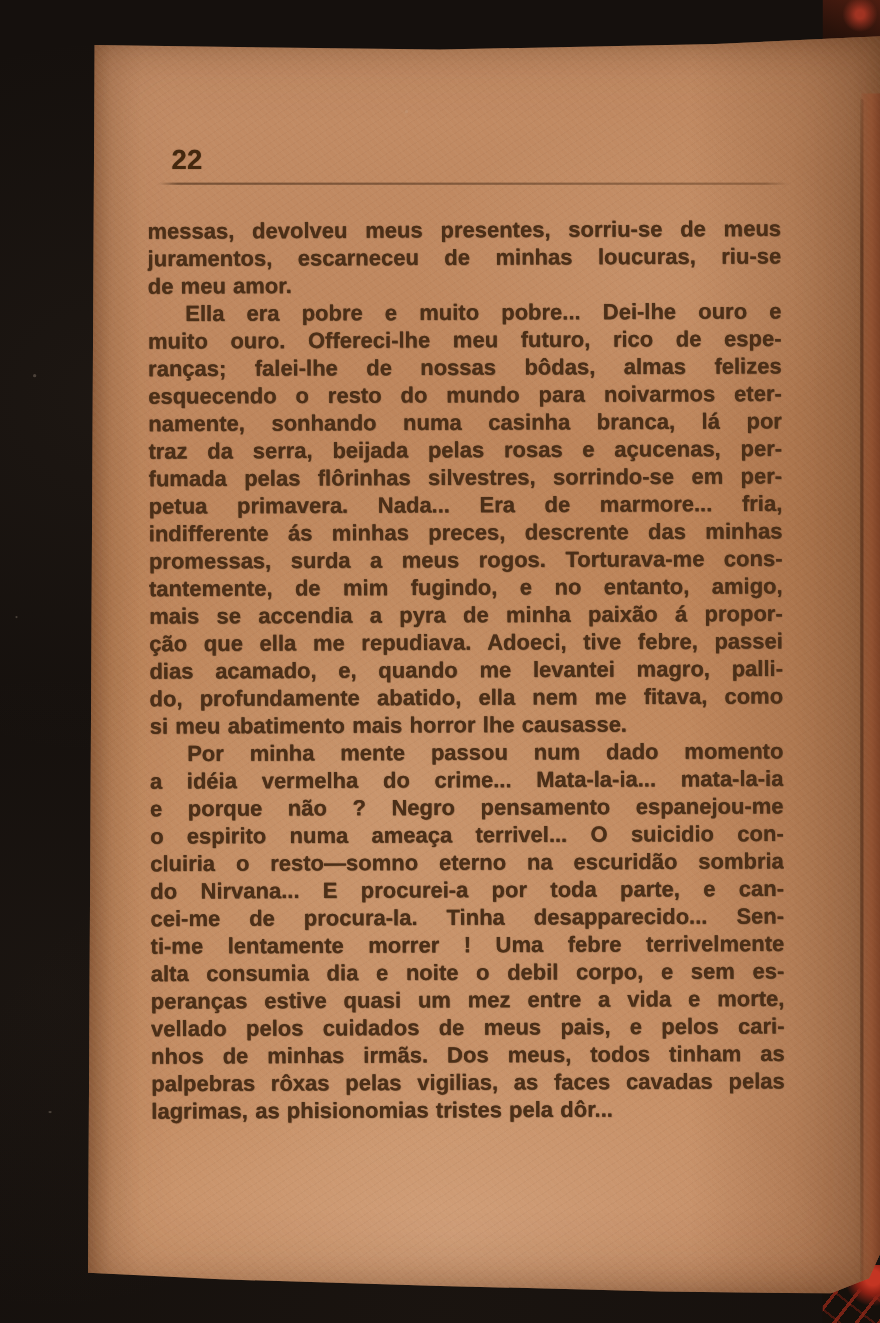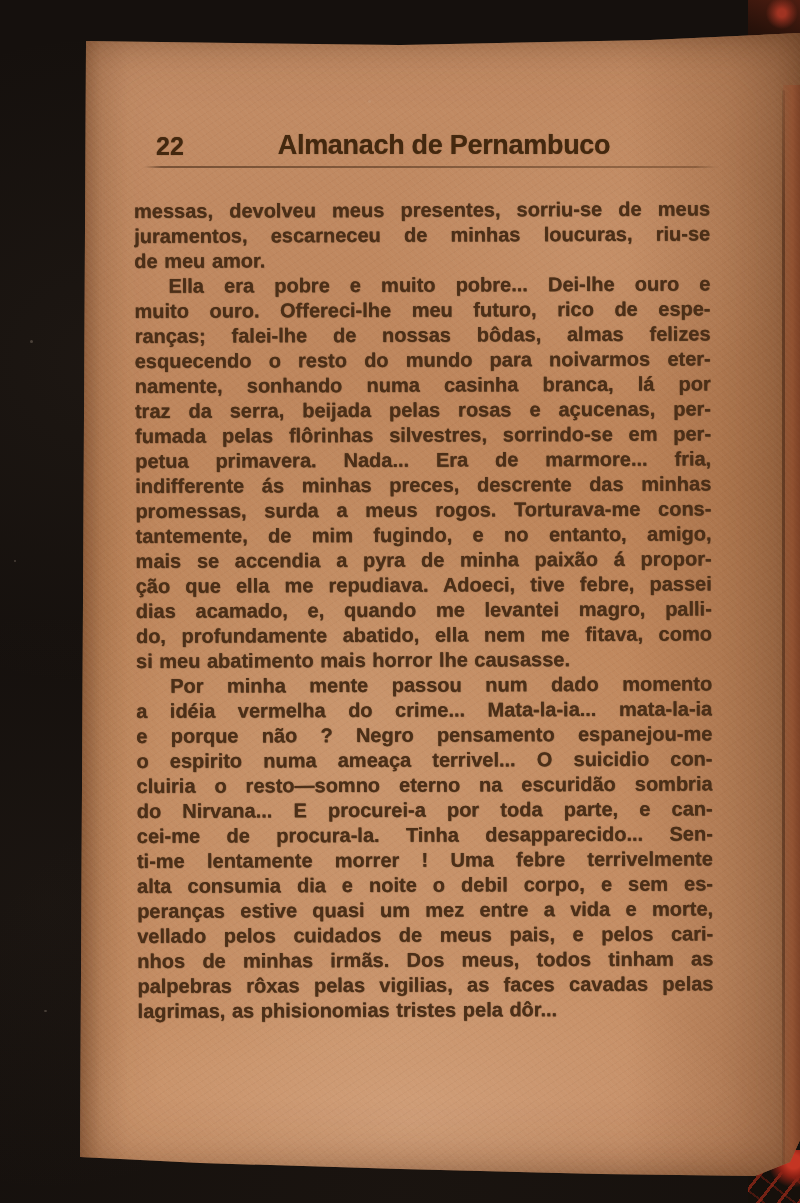--- a/index.html
+++ b/index.html
@@ -105,21 +105,20 @@
   <div class="cover-corner"></div>
   <div class="speck s1"></div>
   <div class="speck s2"></div>
   <div class="speck s3"></div>
 
   <div class="paper">
     <div class="grain"></div>
     <div class="speck s4"></div>
 
     <div class="pagenum">22</div>
-    <div class="running-title">Almanach de Pernambuco</div>
     <div class="rule"></div>
 
     <div class="textblock">
         <div class="line j">messas, devolveu meus presentes, sorriu-se de meus</div>
         <div class="line j">juramentos, escarneceu de minhas loucuras, riu-se</div>
         <div class="line">de meu amor.</div>
         <div class="line j indent">Ella era pobre e muito pobre... Dei-lhe ouro e</div>
         <div class="line j">muito ouro. Offereci-lhe meu futuro, rico de espe-</div>
         <div class="line j">ranças; falei-lhe de nossas bôdas, almas felizes</div>
         <div class="line j">esquecendo o resto do mundo para noivarmos eter-</div>

